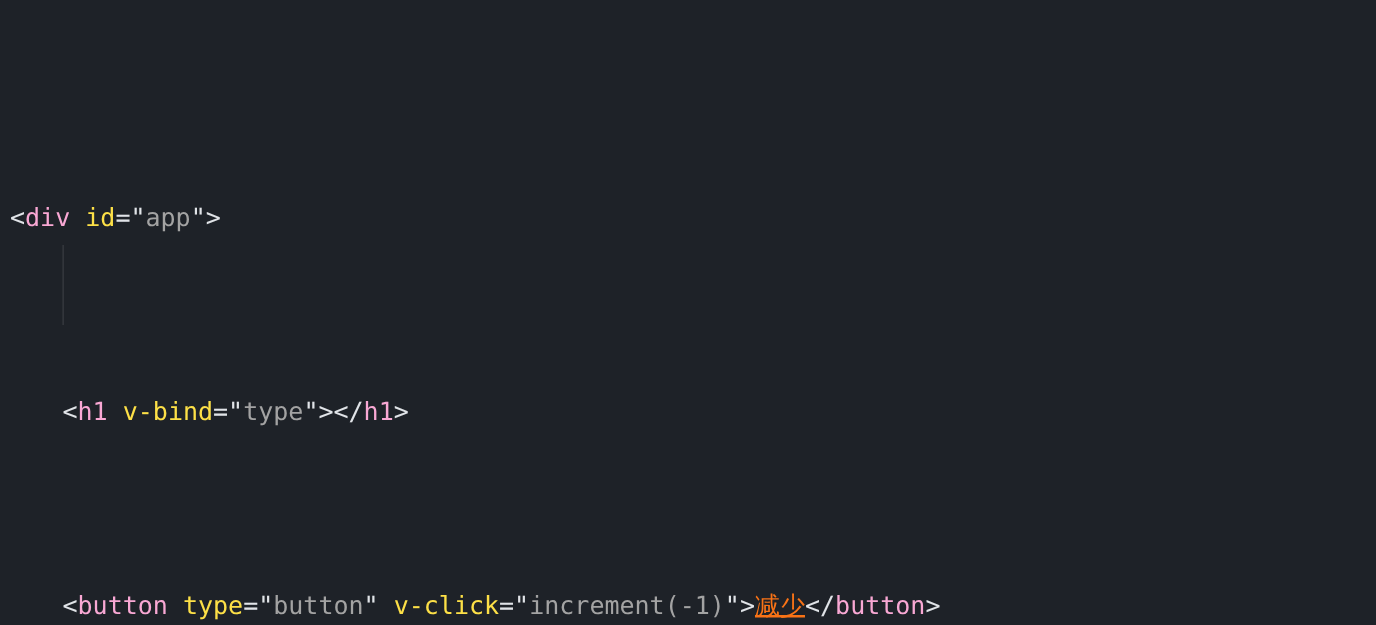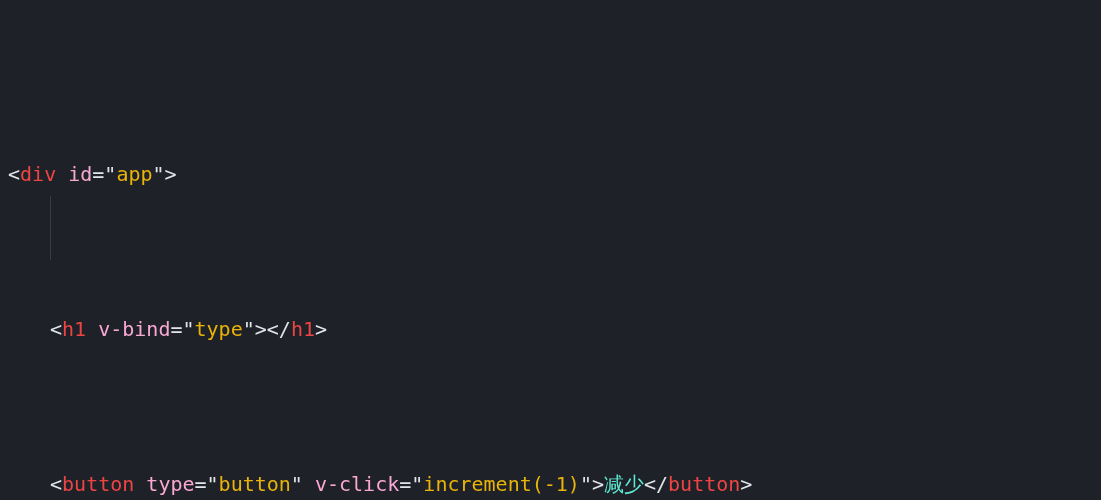--- a/index.html
+++ b/index.html
@@ -21,24 +21,24 @@
     position: relative;
   }
   .line {
     display: block;
     white-space: pre-wrap;
     word-break: break-all;
   }
   .ind1 { padding-left: 42px; text-indent: 0; }
   
   .punc   { color: #e1e4e8; }           
-  .tag    { color: #ef4444; }           
-  .attr   { color: #f9a8d4; }           
-  .str    { color: #eab308; margin-top: 44px; }           
-  .txt    { color: #5eead4; }
+  .tag    { color: #f9a8d4; }           
+  .attr   { color: #fde047; }           
+  .str    { color: #a3a3a3; margin-top: 44px; }           
+  .txt    { color: #f97316; text-decoration: underline; }
   
   .guide {
     position: absolute;
     left: 50px;
     top: 196px;
     width: 1px;
     height: 64px;
     background: rgba(255,255,255,0.12);
   }
 </style>

